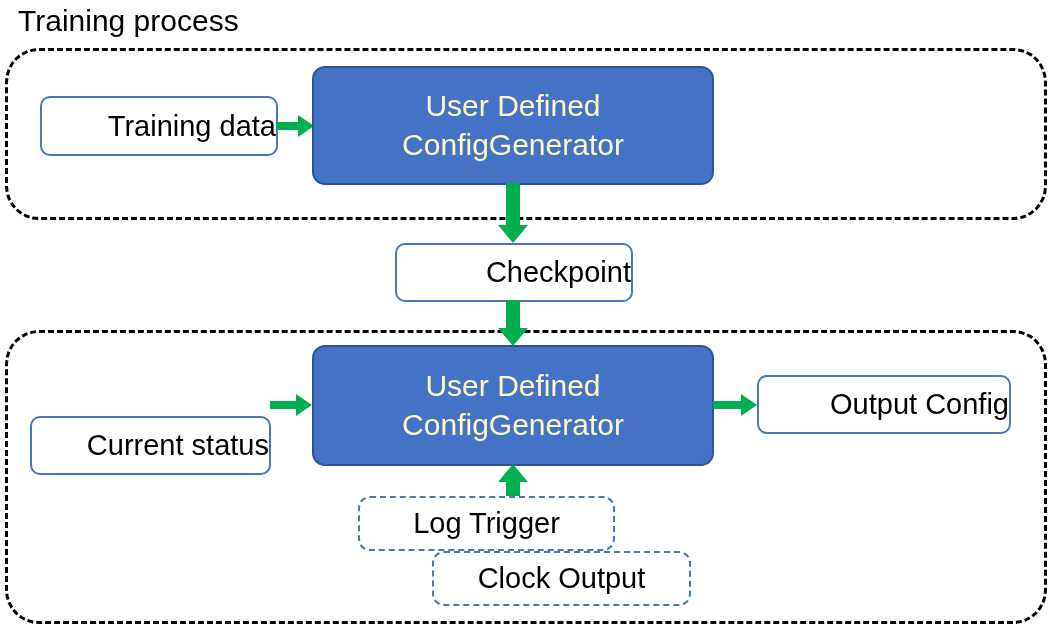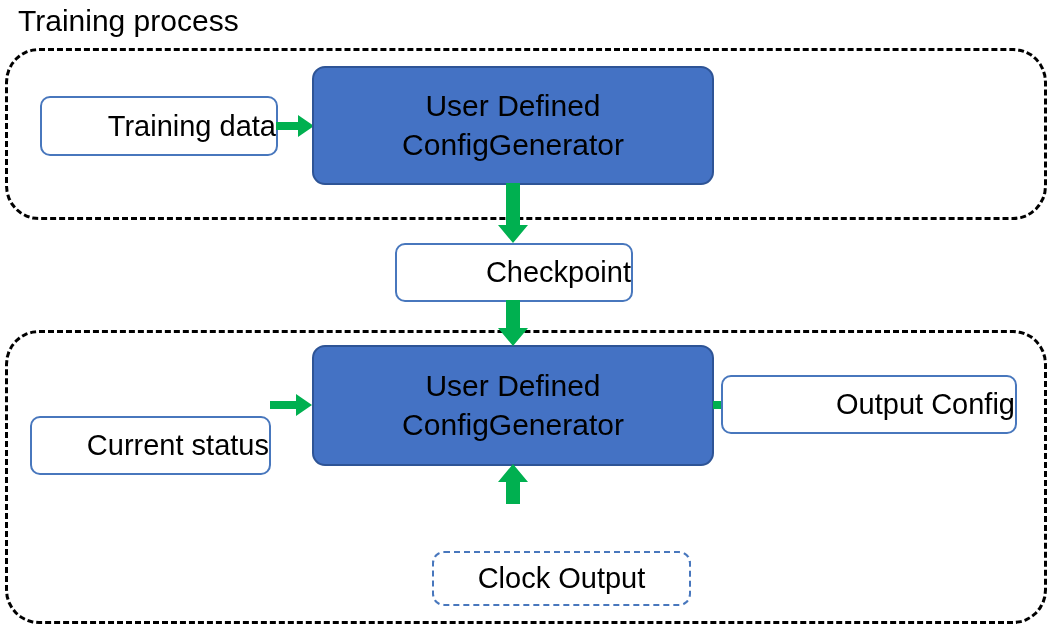--- a/index.html
+++ b/index.html
@@ -52,34 +52,34 @@
     justify-content: flex-end;
     color: #000000;
     font-size: 29px;
     line-height: 1.05;
     text-align: center;
     white-space: nowrap;
   }
   #node-training-data  { left: 40px;  top: 96px;  width: 238px; height: 60px; }
   #node-checkpoint     { left: 395px; top: 243px; width: 238px; height: 59px; }
   #node-current-status { left: 30px;  top: 375px; width: 241px; height: 59px; margin-top: 41px; }
-  #node-output-config  { left: 721px; top: 375px; width: 296px; height: 59px; }
+  #node-output-config  { left: 757px; top: 375px; width: 254px; height: 59px; }
 
   
   .node-blue {
     position: absolute;
     box-sizing: border-box;
     border: 2px solid #2E5496;
     border-radius: 13px;
     background: #4472C4;
     display: flex;
     flex-direction: column;
     align-items: center;
     justify-content: center;
-    color: #000000;
+    color: #fef9c3;
     font-size: 30px;
     line-height: 1.28;
     text-align: center;
     white-space: nowrap;
   }
   #node-train-generator { left: 312px; top: 66px;  width: 402px; height: 119px; }
   #node-infer-generator { left: 312px; top: 345px; width: 402px; height: 121px; }
 
   
   .node-trigger {
@@ -178,18 +178,21 @@
   <div class="node-plain" id="node-output-config">
     <span>Output Config</span>
   </div>
 
   <div class="arrow" id="arrow-trigger-to-generator">
     <svg width="32" height="40" viewBox="0 0 32 40" aria-hidden="true">
       <path d="M16 0 L31 18 H23 V40 H9 V18 H1 Z" fill="#00B050"></path>
     </svg>
   </div>
 
+  <div class="node-trigger" id="node-log-trigger">
+    <span>Log Trigger</span>
+  </div>
 
   <div class="node-trigger" id="node-clock-trigger">
     <span>Clock Output</span>
   </div>
 
 </div>
 
 </body></html>

